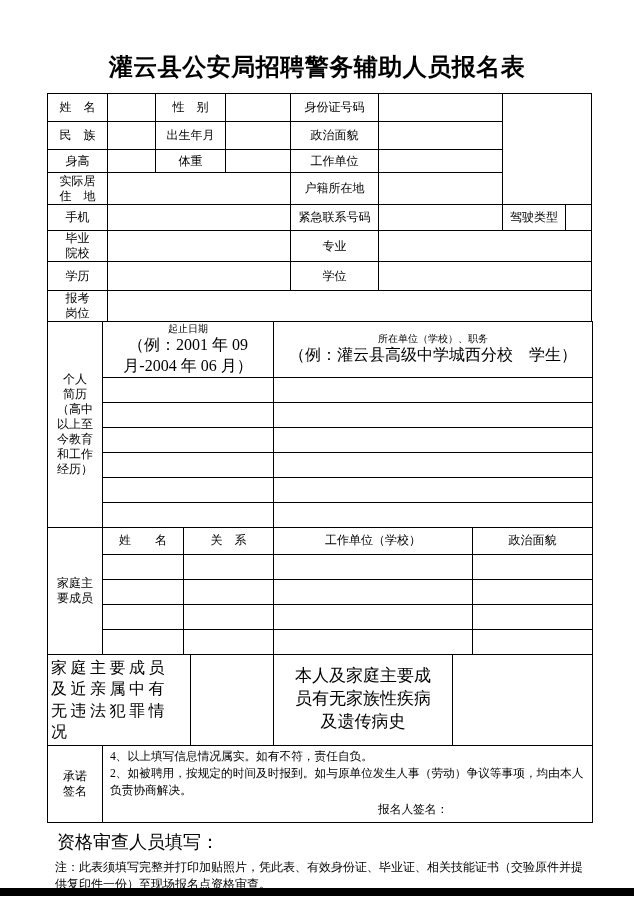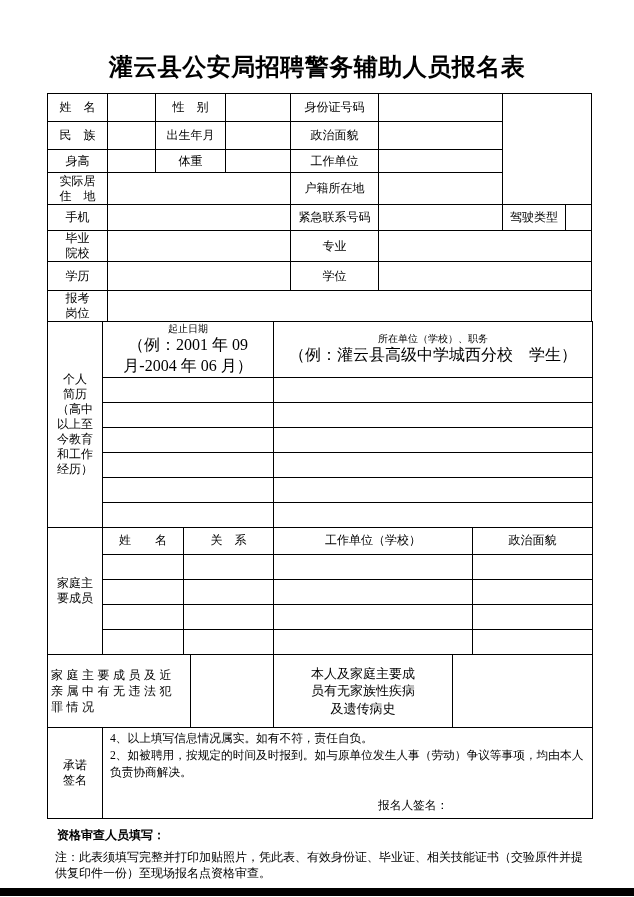--- a/index.html
+++ b/index.html
@@ -39,33 +39,33 @@
   }
   [data-bind]{white-space:pre-line;}
   
   .h20 td{height:20px;} .h22 td{height:22px;} .h24 td{height:24px;}
   .h25 td{height:25px;} .h26 td{height:26px;} .h27 td{height:27px;}
   .h28 td{height:28px;} .h30 td{height:30px;} .h31 td{height:31px;}
   .h48 td{height:48px;} .h62 td{height:62px;}
   .example{font-size:16px;line-height:1.3;}
   .hdrline{font-size:10px;line-height:1.3;}
   .crime-label{
-    text-align:left;font-size:12px;letter-spacing:3.5px;
+    text-align:left;font-size:16px;letter-spacing:3.5px;
     padding:2px 3px;line-height:1.35;
   }
-  .disease-label{font-size:13px;line-height:1.35;padding:10px 1px;}
+  .disease-label{font-size:17px;line-height:1.35;padding:10px 1px;}
   .commit-cell{
     text-align:left;font-size:11.7px;line-height:1.45;
     padding:3px 8px 3px 7px;vertical-align:middle;
   }
-  .commit-cell .sig{margin-left:268px;margin-top:16px;white-space:pre-line;}
+  .commit-cell .sig{margin-left:268px;margin-top:2px;white-space:pre-line;}
   .section-heading{
     margin:9px 0 3px 57px;
     font-family:"Liberation Sans", sans-serif;
-    font-weight:bold;font-size:12px;line-height:1.2;
+    font-weight:normal;font-size:18px;line-height:1.2;
   }
   .review-table td{
     font-family:"Liberation Sans", sans-serif;
     font-weight:bold;font-size:12px;
   }
   .note{
     margin:6px 0 0 55px;
     width:528px;
     font-size:12px;
     line-height:1.38;

